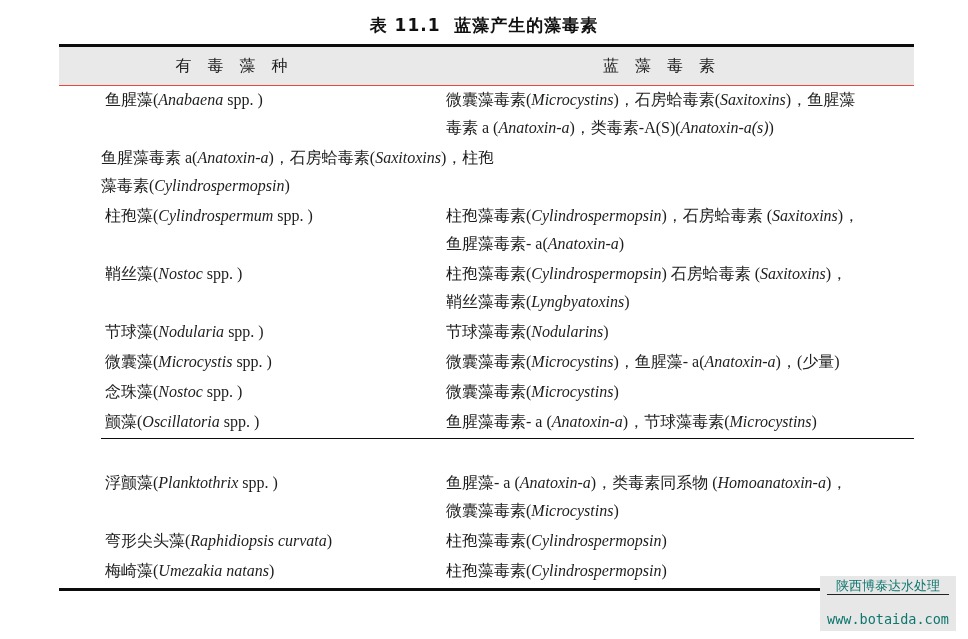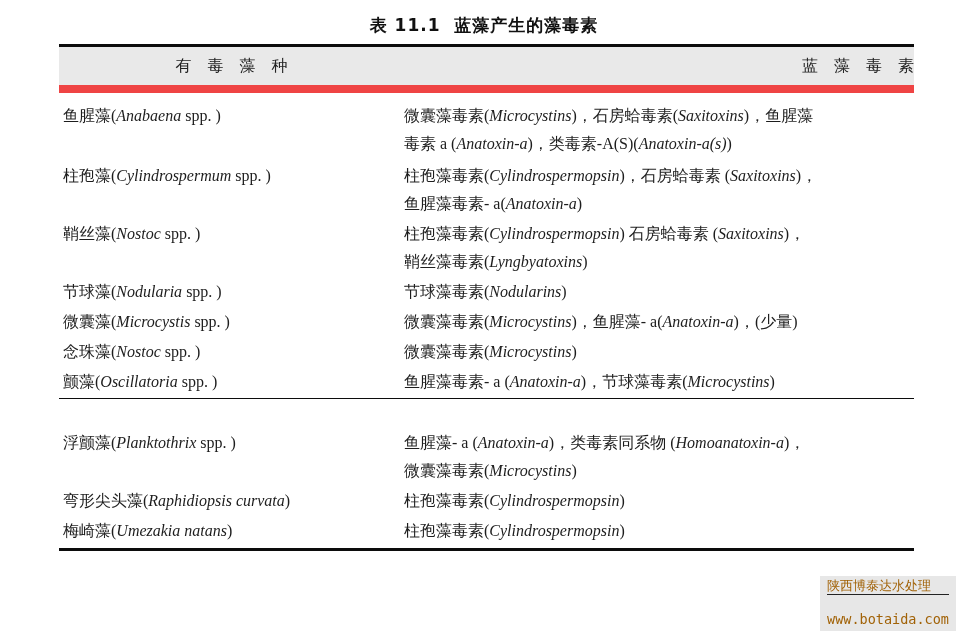--- a/index.html
+++ b/index.html
@@ -25,30 +25,30 @@
   .table{
     margin:6px 0 0 59px;
     width:855px;
   }
   .thead{
     display:flex;
     align-items:center;
     height:38px;
     background:#e9e9e9;
     border-top:3px solid #0c0c0c;
-    border-bottom:8px solid #ef4444;
+    border-bottom:1px solid #ef4444;
     font-size:16px;
   }
   .th{white-space:pre;color:#222;}
   .th.left{width:345px;text-align:center;}
-  .th.right{flex:1;text-align:right;}
+  .th.right{flex:1;text-align:center;}
   .tbody{
-    padding-top:9px;
     font-size:16px;
     line-height:28px;
+    margin-left:42px;
   }
   .row{
     display:flex;
     align-items:flex-start;
     margin-bottom:2px;
   }
   .cell-species{
     width:345px;
     padding-left:4px;
     box-sizing:border-box;
@@ -70,21 +70,22 @@
   .bottom-rule{
     border-bottom:3px solid #0c0c0c;
     margin-top:3px;
   }
   .watermark{
     position:absolute;
     top:576px;
     right:12px;
     background:#e7e7e7;
     padding:1px 7px 3px 7px;
-    color:#a16207;
+    text-align:center;
+    color:#0f766e;
   }
   .wm1{
     font-family:"DejaVu Sans","Liberation Sans",sans-serif;
     font-size:13px;
     line-height:17px;
     border-bottom:1.5px solid #222;
     padding-bottom:0px;
   }
   .wm2{
     font-family:"DejaVu Sans Mono","Liberation Mono",monospace;
@@ -108,20 +109,21 @@
     </div>
 
     <div class="tbody">
       <div class="section">
   <div class="row">
     <div class="cell-species"><span>鱼腥藻(</span><span class="lat">Anabaena</span><span> spp. )</span></div>
     <div class="cell-toxins"><span>微囊藻毒素(</span><span class="lat">Microcystins</span><span>)，石房蛤毒素(</span><span class="lat">Saxitoxins</span><span>)，鱼腥藻</span><br><span>毒素 a (</span><span class="lat">Anatoxin-a</span><span>)，类毒素-A(S)(</span><span class="lat">Anatoxin-a(s)</span><span>)</span></div>
   </div>
 
   <div class="row">
+    <div class="cell-toxins"><span>鱼腥藻毒素 a(</span><span class="lat">Anatoxin-a</span><span>)，石房蛤毒素(</span><span class="lat">Saxitoxins</span><span>)，柱孢</span><br><span>藻毒素(</span><span class="lat">Cylindrospermopsin</span><span>)</span></div>
   </div>
 
   <div class="row">
     <div class="cell-species"><span>柱孢藻(</span><span class="lat">Cylindrospermum</span><span> spp. )</span></div>
     <div class="cell-toxins"><span>柱孢藻毒素(</span><span class="lat">Cylindrospermopsin</span><span>)，石房蛤毒素 (</span><span class="lat">Saxitoxins</span><span>)，</span><br><span>鱼腥藻毒素- a(</span><span class="lat">Anatoxin-a</span><span>)</span></div>
   </div>
 
   <div class="row">
     <div class="cell-species"><span>鞘丝藻(</span><span class="lat">Nostoc</span><span> spp. )</span></div>
     <div class="cell-toxins"><span>柱孢藻毒素(</span><span class="lat">Cylindrospermopsin</span><span>) 石房蛤毒素 (</span><span class="lat">Saxitoxins</span><span>)，</span><br><span>鞘丝藻毒素(</span><span class="lat">Lyngbyatoxins</span><span>)</span></div>

